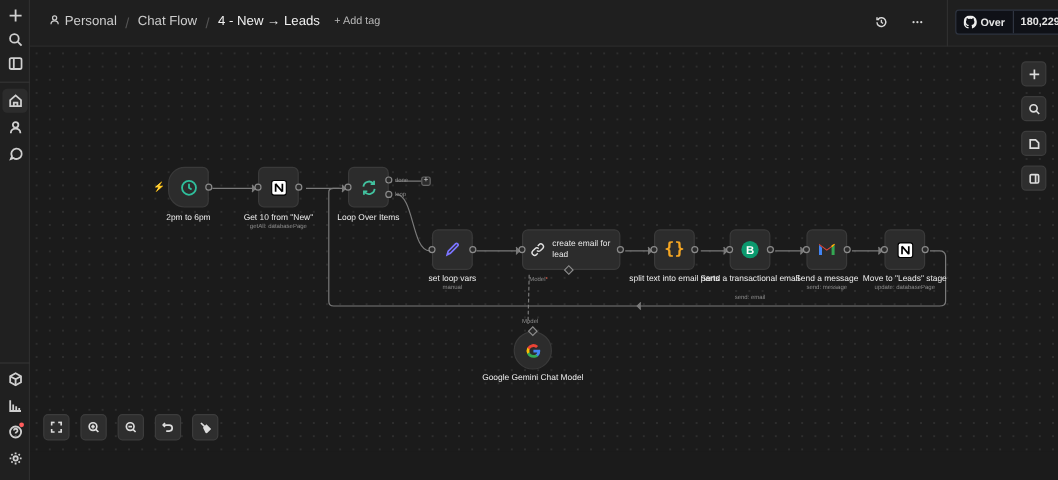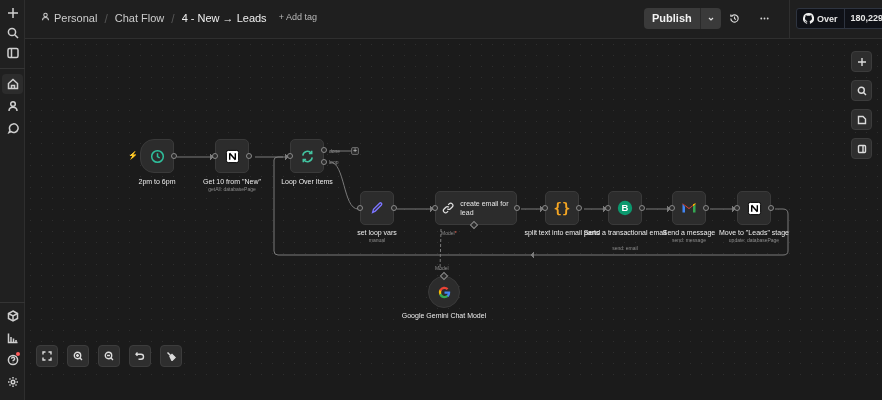--- a/index.html
+++ b/index.html
@@ -148,28 +148,20 @@
           <circle cx="6" cy="4" r="2.3"></circle>
           <path d="M2 11c0-2.5 2-3.8 4-3.8s4 1.3 4 3.8"></path>
         </svg>
       <span>Personal</span>
       <span class="sep">/</span>
       <span>Chat Flow</span>
       <span class="sep">/</span>
       <span class="current">4 - New → Leads</span>
       <span class="add-tag">+ Add tag</span>
     </div>
-    <div class="publish-group">
-      <div class="publish-btn">Publish</div>
-      <div class="publish-caret">
-        <svg width="8" height="8" viewBox="0 0 8 8" fill="none" stroke="#ddd" stroke-width="1.2">
-            <path d="M2 3l2 2 2-2"></path>
-          </svg>
-      </div>
-    </div>
     <div class="hdr-icon" style="left:701px">
       <svg width="11" height="11" viewBox="0 0 12 12" fill="none" stroke="#d6d6d6" stroke-width="1.3">
           <path d="M2 6a4 4 0 1 0 1.2-2.9"></path>
           <path d="M2 1.5v2h2"></path>
           <path d="M6 3.8V6l1.5 1.2"></path>
         </svg>
     </div>
     <div class="hdr-icon" style="left:731px">
       <svg width="11" height="11" viewBox="0 0 12 12" fill="#d6d6d6">
           <circle cx="2.5" cy="6" r="1"></circle>

